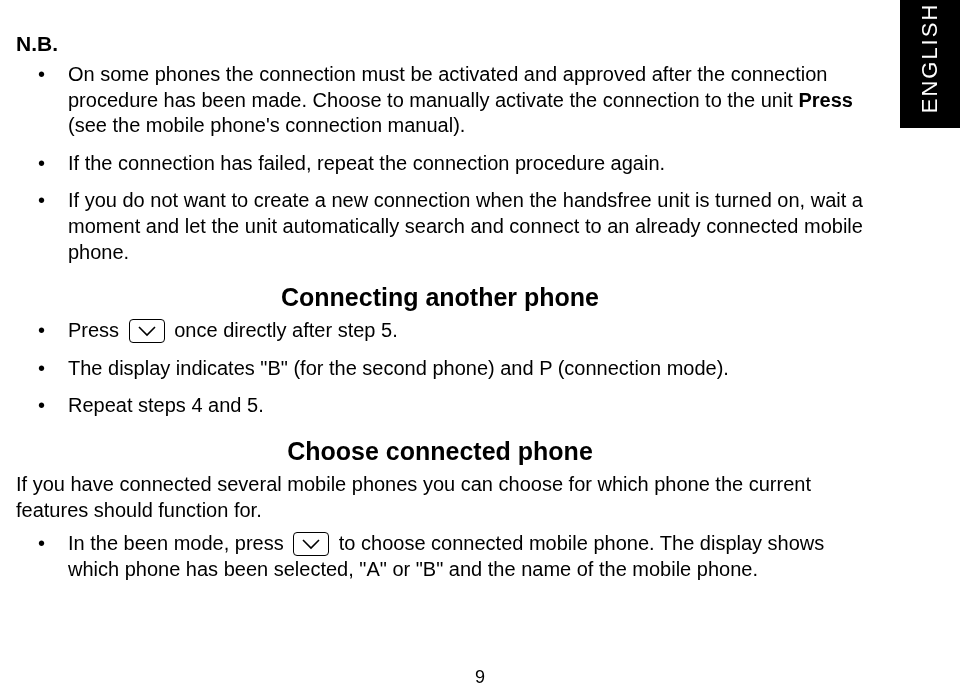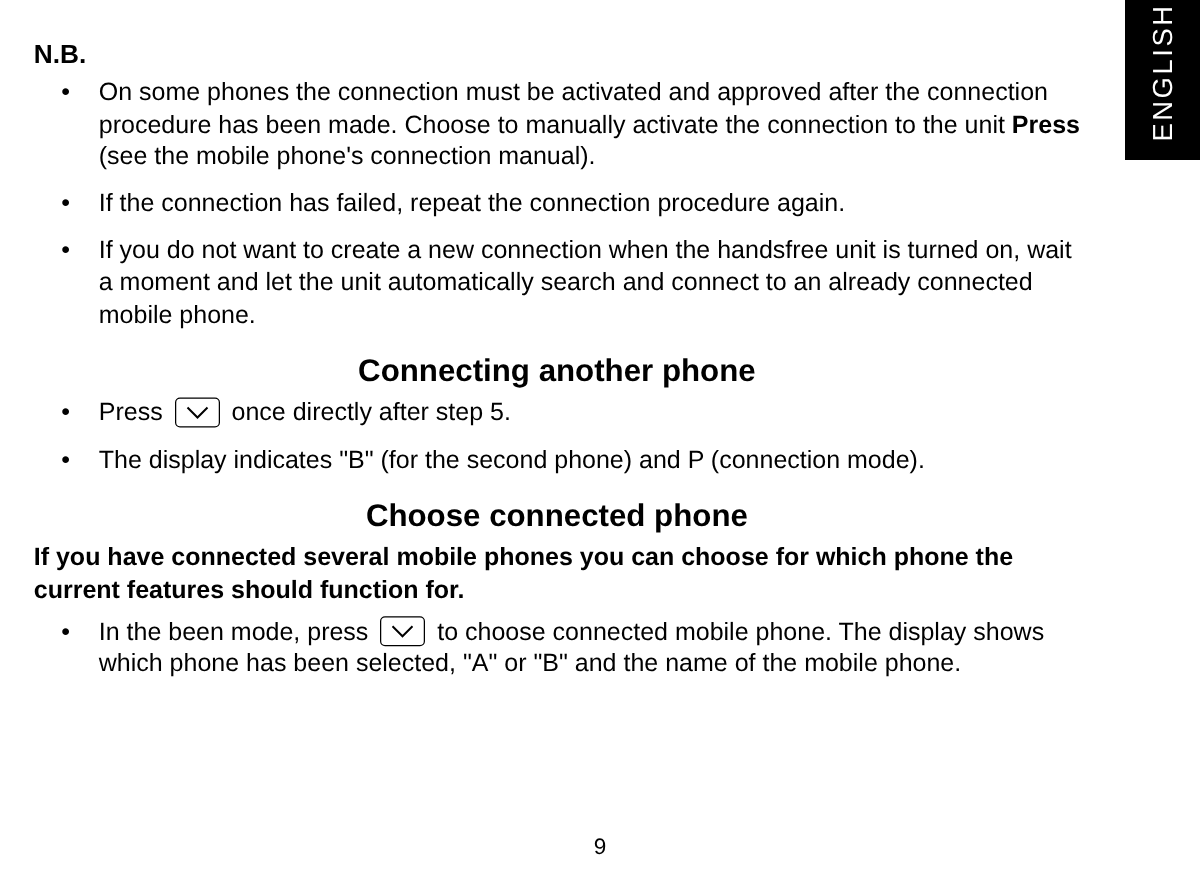--- a/index.html
+++ b/index.html
@@ -34,21 +34,21 @@
     align-items: center;
     justify-content: center;
   }
   .lang-tab span {
     transform: rotate(-90deg);
     white-space: nowrap;
   }
   .content {
     position: absolute;
     top: 32px;
-    left: 27px;
+    left: 16px;
     right: 96px;
   }
   .nb {
     font-weight: 700;
     font-size: 21px;
     margin-bottom: 6px;
   }
   ul.bullets {
     margin: 0 0 18px 0;
     padding-left: 52px;
@@ -70,21 +70,20 @@
   .section-head {
     font-size: 25px;
     font-weight: 700;
     margin: 14px 0 6px 0;
     text-align: center;
   }
   .para {
     font-size: 20px;
     line-height: 1.28;
     margin-bottom: 8px;
-    font-weight: bold;
   }
   .bold { font-weight: 700; }
   .down-btn {
     display: inline-block;
     vertical-align: middle;
     width: 34px;
     height: 22px;
     border: 1px solid #000;
     border-radius: 4px;
     margin: 0 4px;
@@ -132,20 +131,21 @@
     <li>
       <span>Press </span>
       <span class="down-btn">
         <svg width="20" height="12" viewBox="0 0 20 12">
               <polyline points="2,2 10,10 18,2" fill="none" stroke="#000" stroke-width="1.6"></polyline>
             </svg>
       </span>
       <span> once directly after step 5.</span>
     </li>
     <li>The display indicates "B" (for the second phone) and P (connection mode).</li>
+    <li>Repeat steps 4 and 5.</li>
   </ul>
 
   <div class="section-head">Choose connected phone</div>
 
   <div class="para">If you have connected several mobile phones you can choose for which phone the current features should function for.</div>
 
   <ul class="bullets">
     <li>
       <span>In the been mode, press </span>
       <span class="down-btn">

